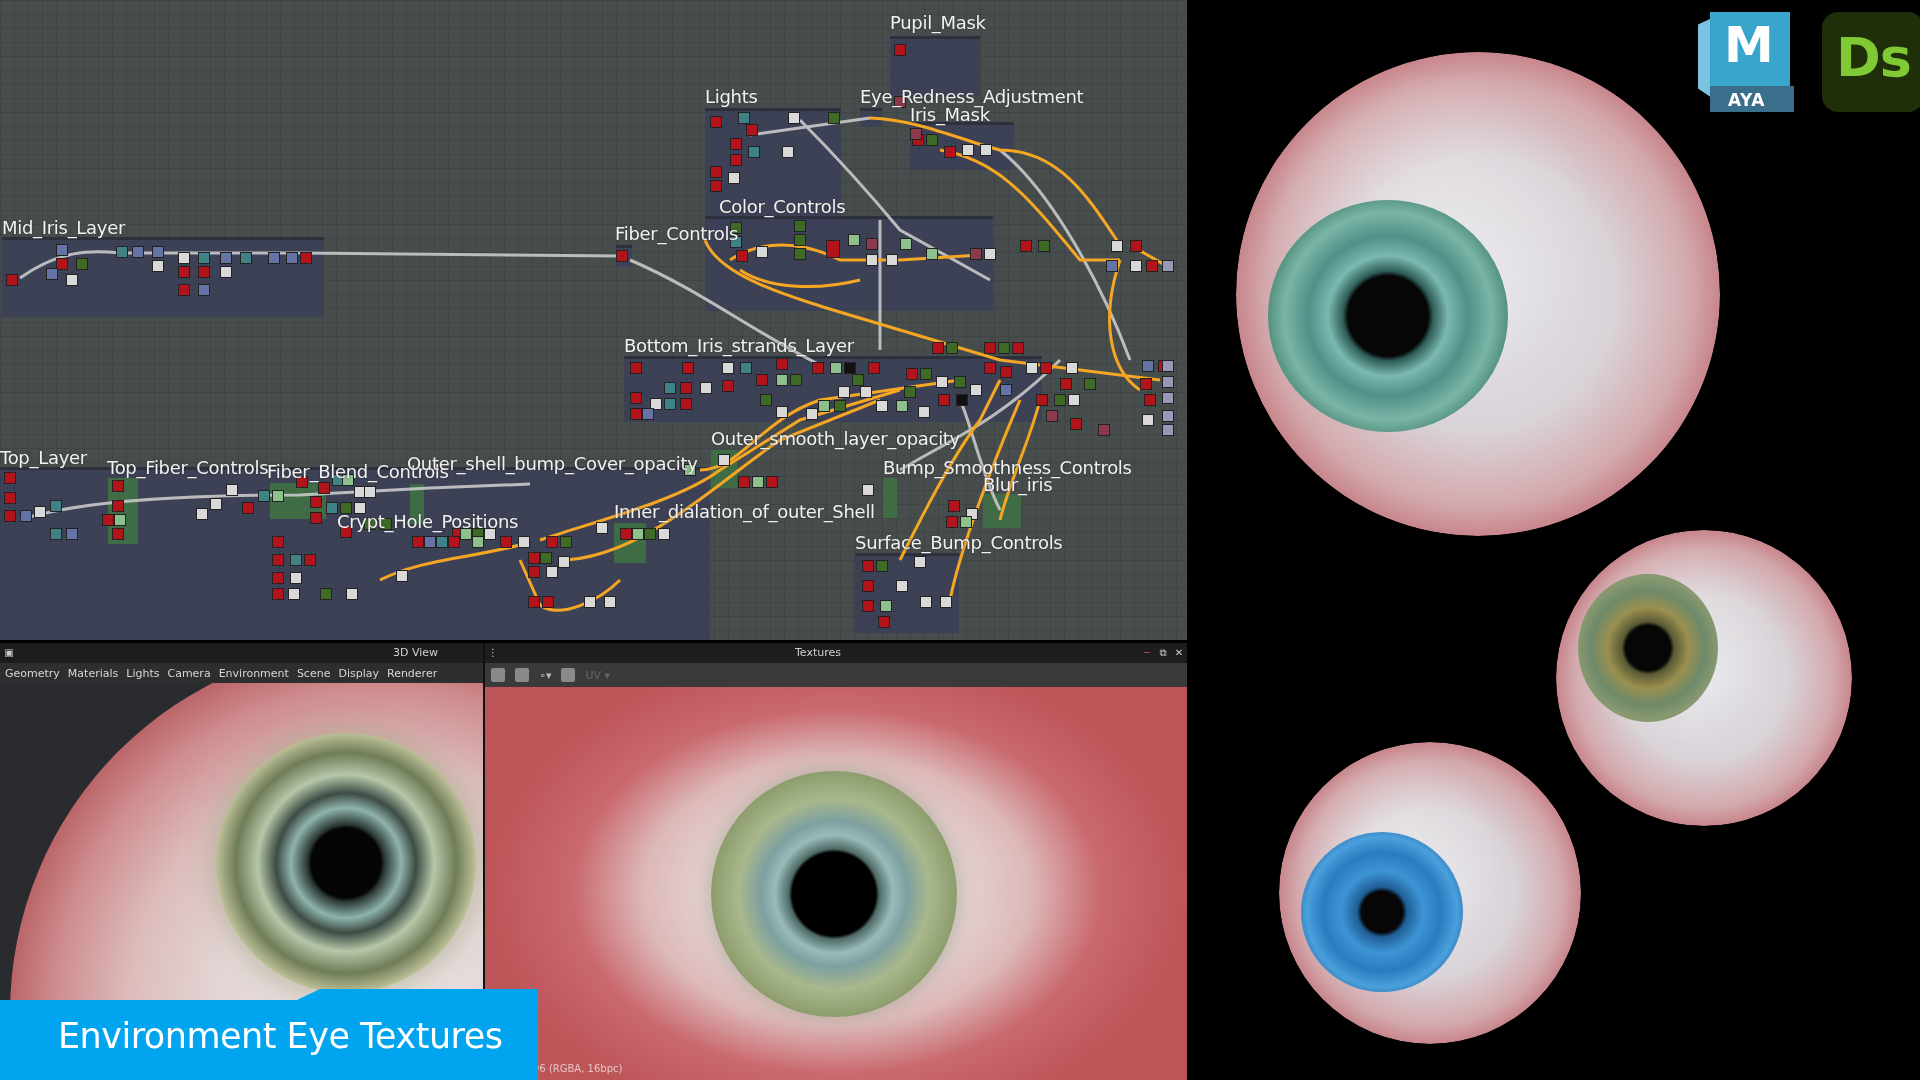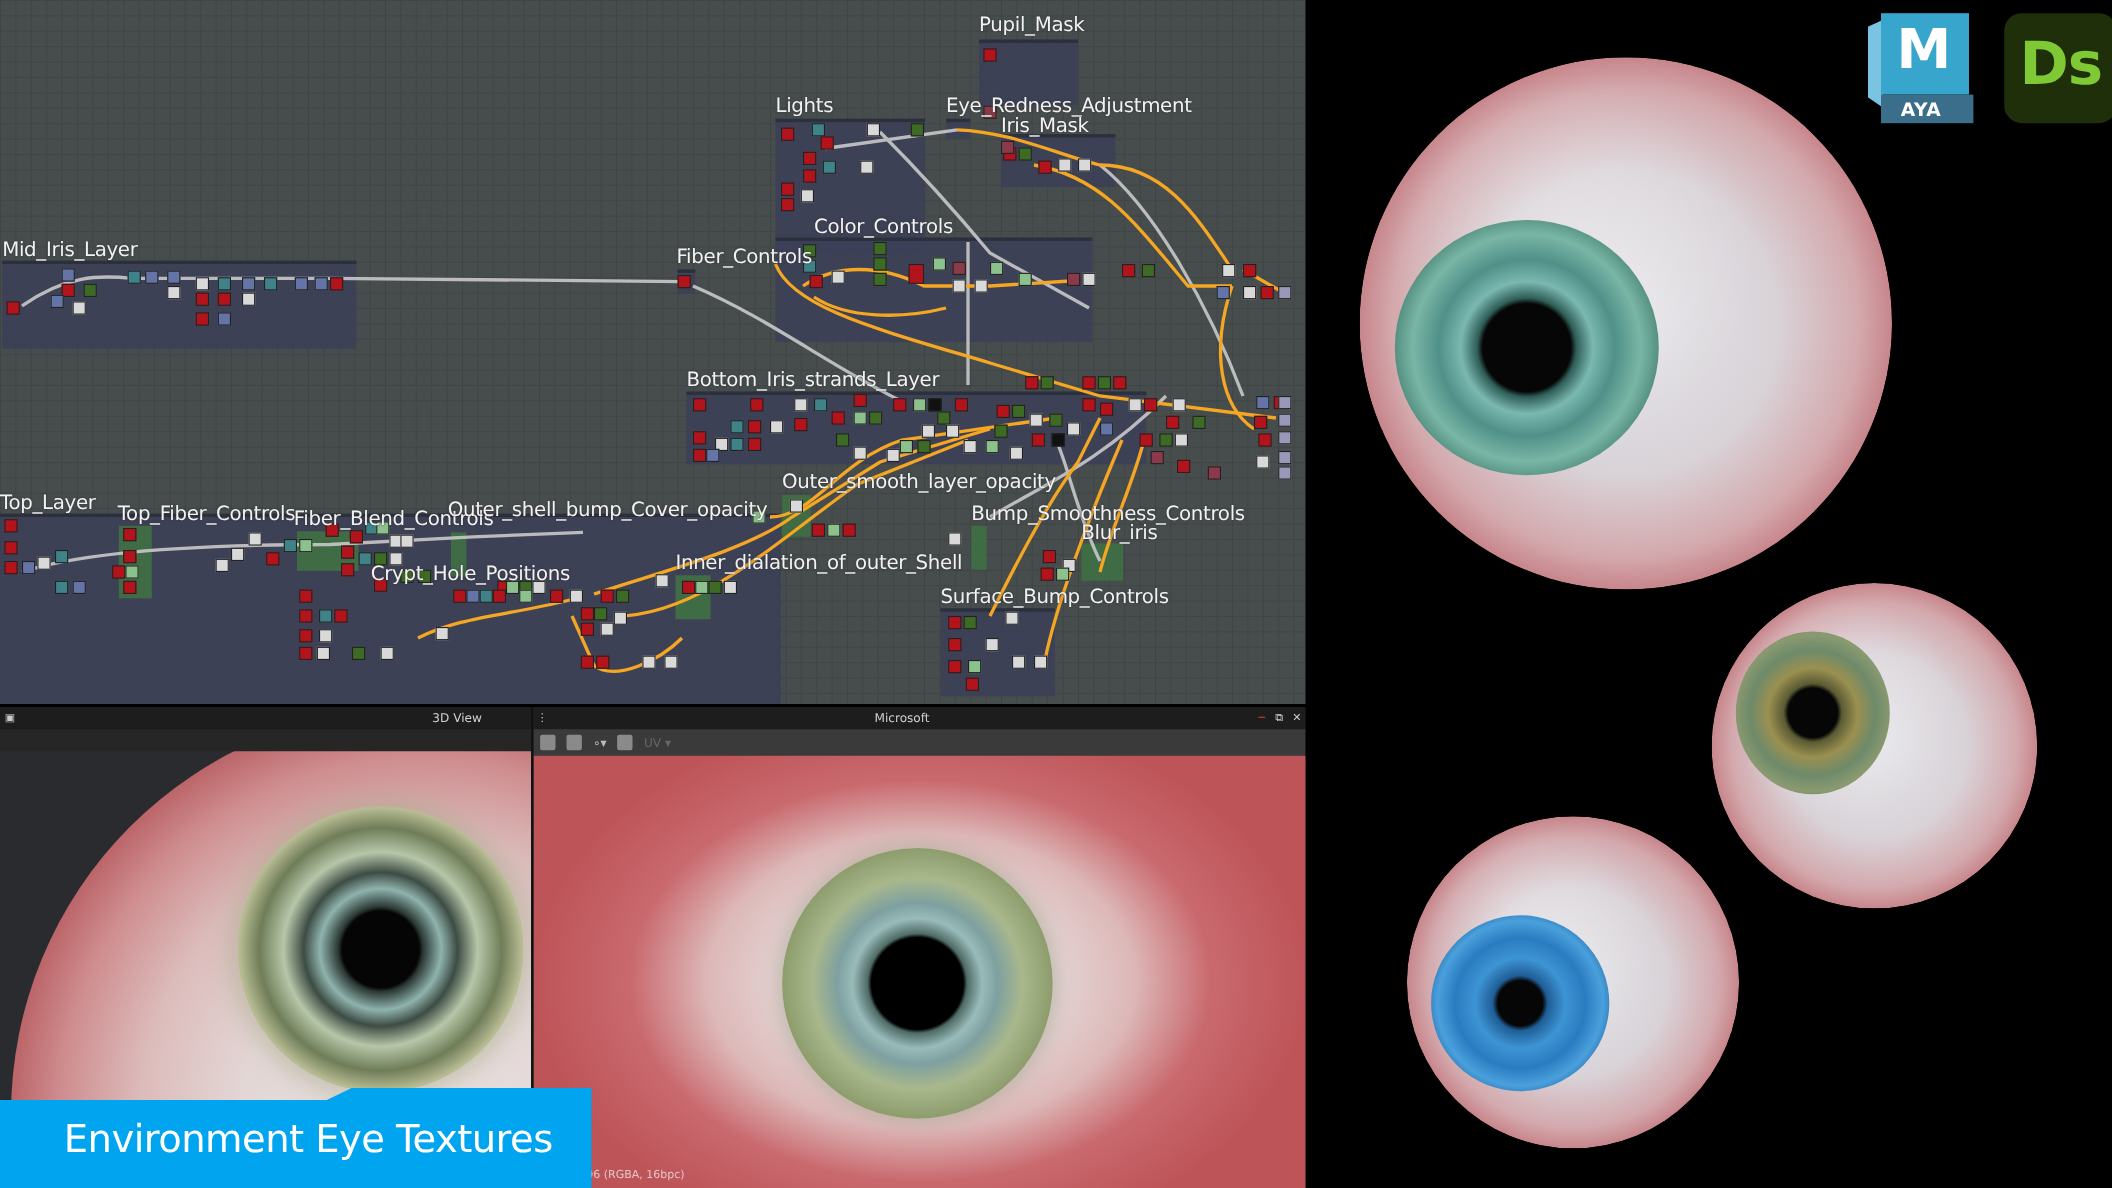--- a/index.html
+++ b/index.html
@@ -397,51 +397,61 @@
   <div class="node n-white" style="left:546px;top:566px;"></div>
   <div class="node n-red" style="left:528px;top:596px;"></div>
   <div class="node n-red" style="left:542px;top:596px;"></div>
   <div class="node n-white" style="left:584px;top:596px;"></div>
   <div class="node n-white" style="left:604px;top:596px;"></div>
 
   <div class="frame-label" style="left:890px;top:12px;">Pupil_Mask</div>
   <div class="frame-label" style="left:705px;top:86px;">Lights</div>
   <div class="frame-label" style="left:860px;top:86px;">Eye_Redness_Adjustment</div>
   <div class="frame-label" style="left:910px;top:104px;">Iris_Mask</div>
-  <div class="frame-label" style="left:740px;top:196px;">Color_Controls</div>
+  <div class="frame-label" style="left:719px;top:196px;">Color_Controls</div>
   <div class="frame-label" style="left:2px;top:217px;">Mid_Iris_Layer</div>
   <div class="frame-label" style="left:615px;top:223px;">Fiber_Controls</div>
   <div class="frame-label" style="left:624px;top:335px;">Bottom_Iris_strands_Layer</div>
   <div class="frame-label" style="left:711px;top:428px;">Outer_smooth_layer_opacity</div>
   <div class="frame-label" style="left:0px;top:447px;">Top_Layer</div>
   <div class="frame-label" style="left:107px;top:457px;">Top_Fiber_Controls</div>
   <div class="frame-label" style="left:267px;top:461px;">Fiber_Blend_Controls</div>
   <div class="frame-label" style="left:407px;top:453px;">Outer_shell_bump_Cover_opacity</div>
   <div class="frame-label" style="left:883px;top:457px;">Bump_Smoothness_Controls</div>
   <div class="frame-label" style="left:983px;top:474px;">Blur_iris</div>
   <div class="frame-label" style="left:337px;top:511px;">Crypt_Hole_Positions</div>
   <div class="frame-label" style="left:614px;top:501px;">Inner_dialation_of_outer_Shell</div>
   <div class="frame-label" style="left:855px;top:532px;">Surface_Bump_Controls</div>
 </div>
 
 <div id="view3d">
   <div class="panel-header">
     <span class="hdr-icon" style="left:3px;">▣</span>
     <span class="title" style="left:393px;">3D View</span>
   </div>
+  <div class="panel-menu">
+    <span>Geometry</span>
+    <span>Materials</span>
+    <span>Lights</span>
+    <span>Camera</span>
+    <span>Environment</span>
+    <span>Scene</span>
+    <span>Display</span>
+    <span>Renderer</span>
+  </div>
   <div id="view3d-canvas">
     <div class="big-eye"></div>
     <div class="iris-3d"></div>
   </div>
 </div>
 
 <div id="basecolor">
   <div class="panel-header">
     <span class="hdr-icon" style="left:2px;">⋮</span>
-    <span class="title" style="left:310px;">Microsoft</span>
+    <span class="title" style="left:310px;">Textures</span>
     <span class="hdr-icon" style="left:656px;color:#d44;">─</span>
     <span class="hdr-icon" style="left:672px;">⧉</span>
     <span class="hdr-icon" style="left:688px;">✕</span>
   </div>
   <div class="panel-toolbar">
     <span class="tb-btn"></span>
     <span class="tb-btn"></span>
     <span style="color:#bbb;">∘▾</span>
     <span class="tb-btn"></span>
     <span class="tb-uv"><span>UV</span> ▾</span>

